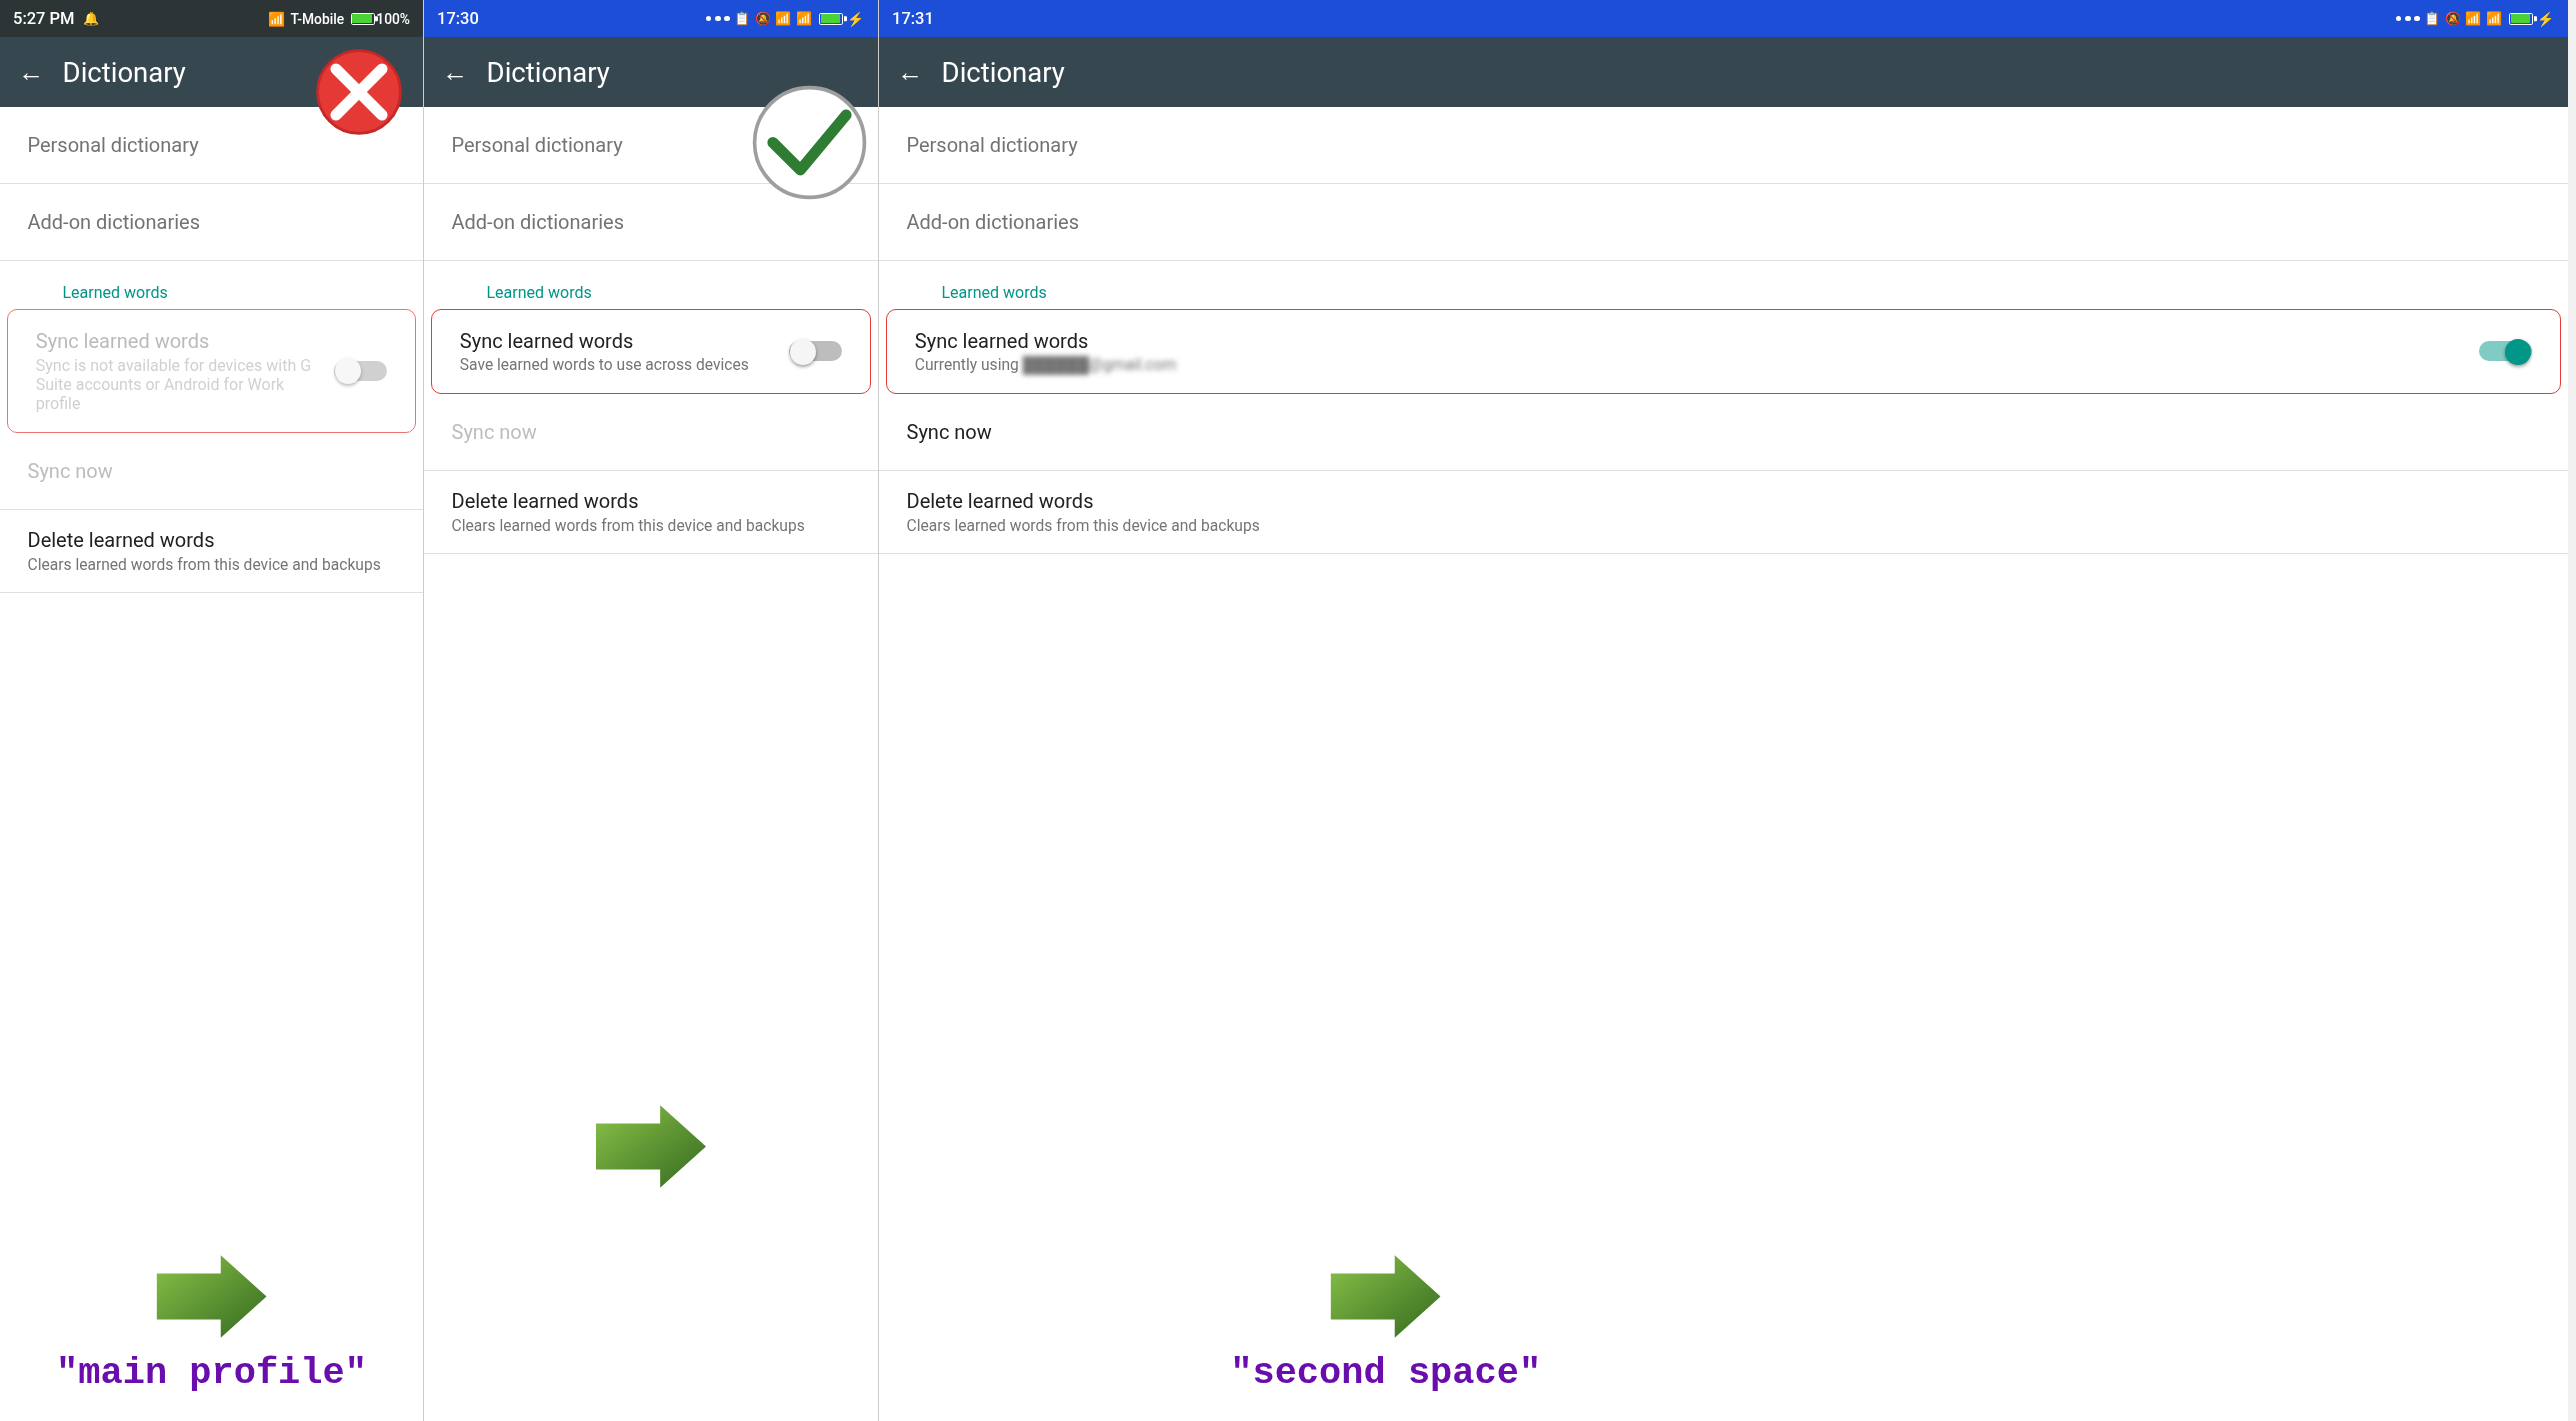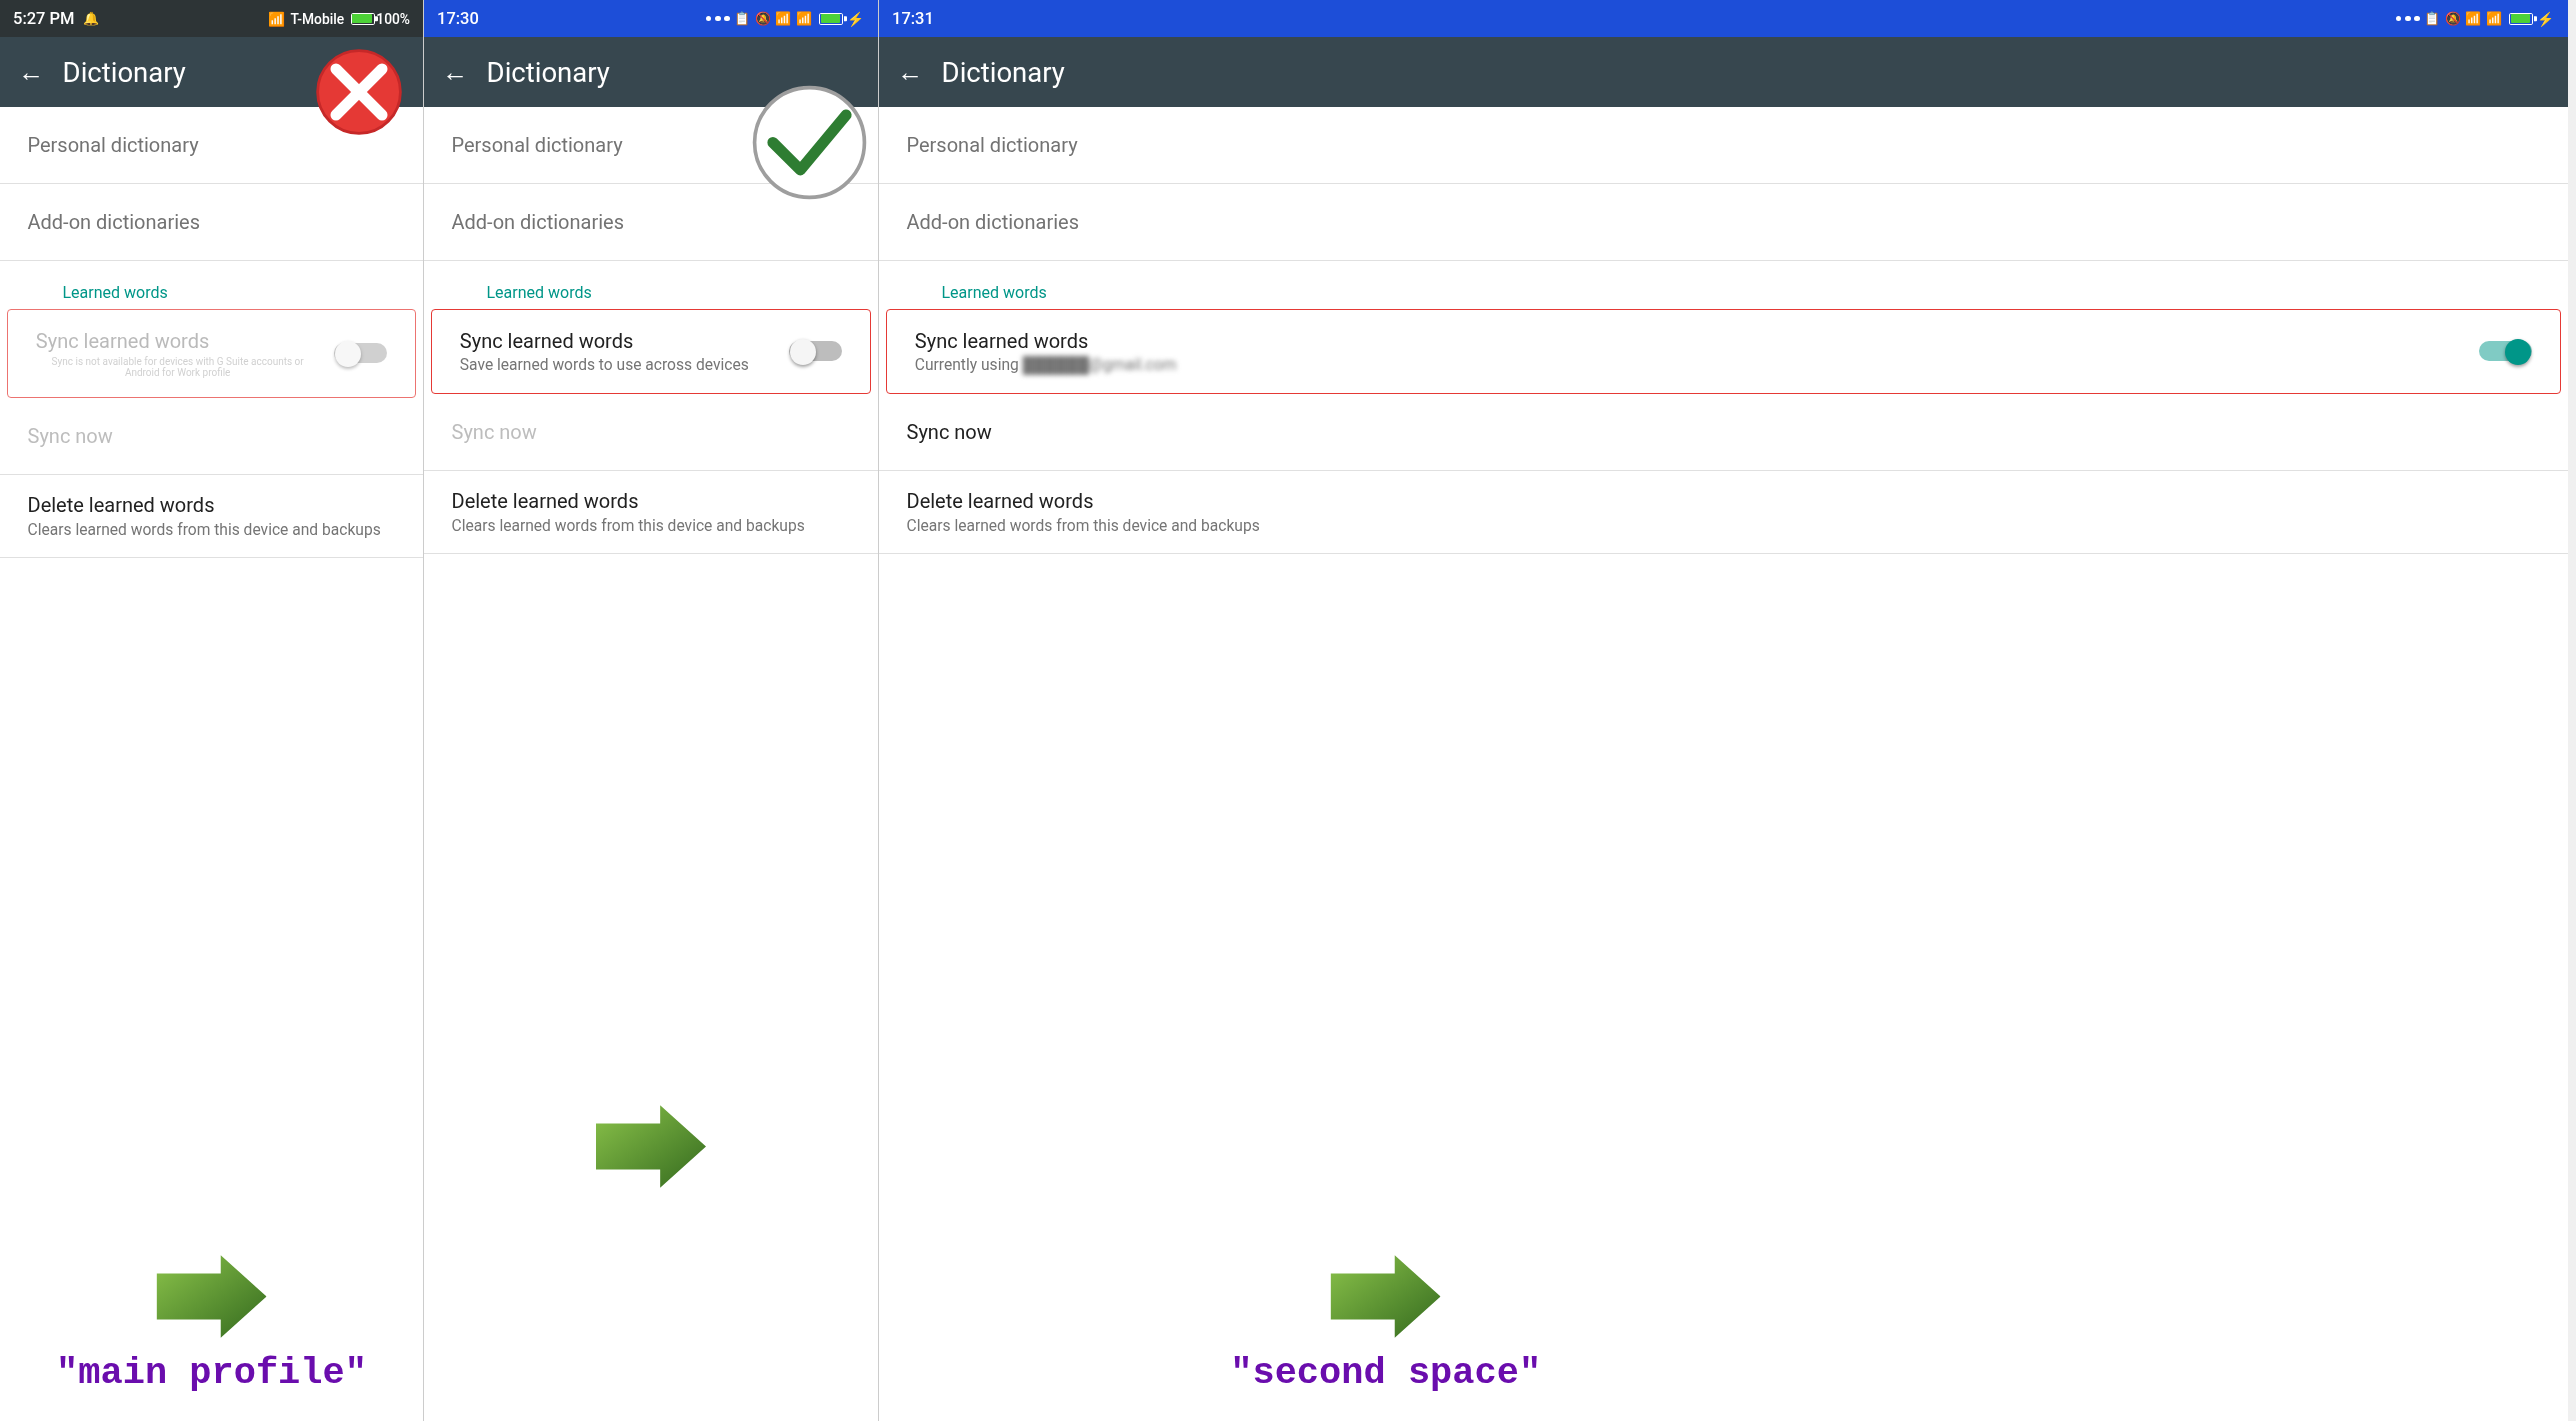--- a/index.html
+++ b/index.html
@@ -150,43 +150,42 @@
     }
 
     
     .sync-item {
       padding: 18.3px 27.5px;
       display: flex;
       align-items: center;
       justify-content: space-between;
       border: 1.8px solid #e53935;
       margin: 0 7.3px;
-      border-radius: 4px;
+      border-radius: 10px;
     }
 
     .sync-item-text {
       flex: 1;
       margin-right: 14.7px;
     }
 
     .sync-item-title {
       font-size: 20px;
       color: #9e9e9e;
     }
 
     .sync-item-title-dark {
       font-size: 20px;
       color: #212121;
     }
 
     .sync-item-subtitle {
-      font-size: 10px;
+      font-size: 16px;
       color: #bdbdbd;
       margin-top: 3.7px;
-      text-align: center;
     }
 
     .sync-item-subtitle-dark {
       font-size: 15.6px;
       color: #757575;
       margin-top: 3.7px;
     }
 
     
     .toggle {

